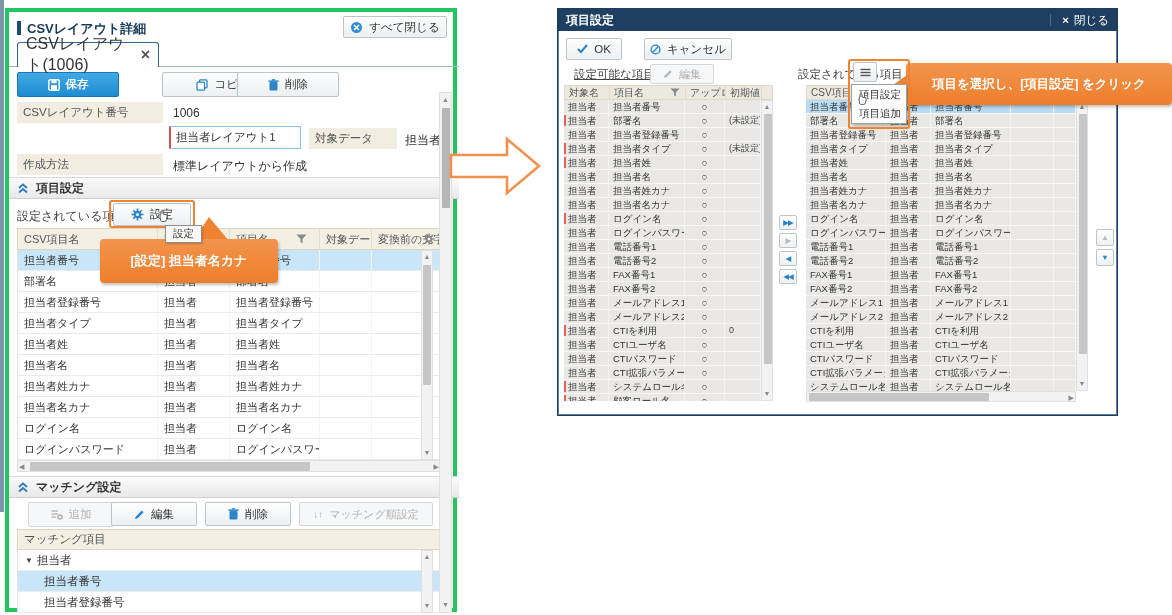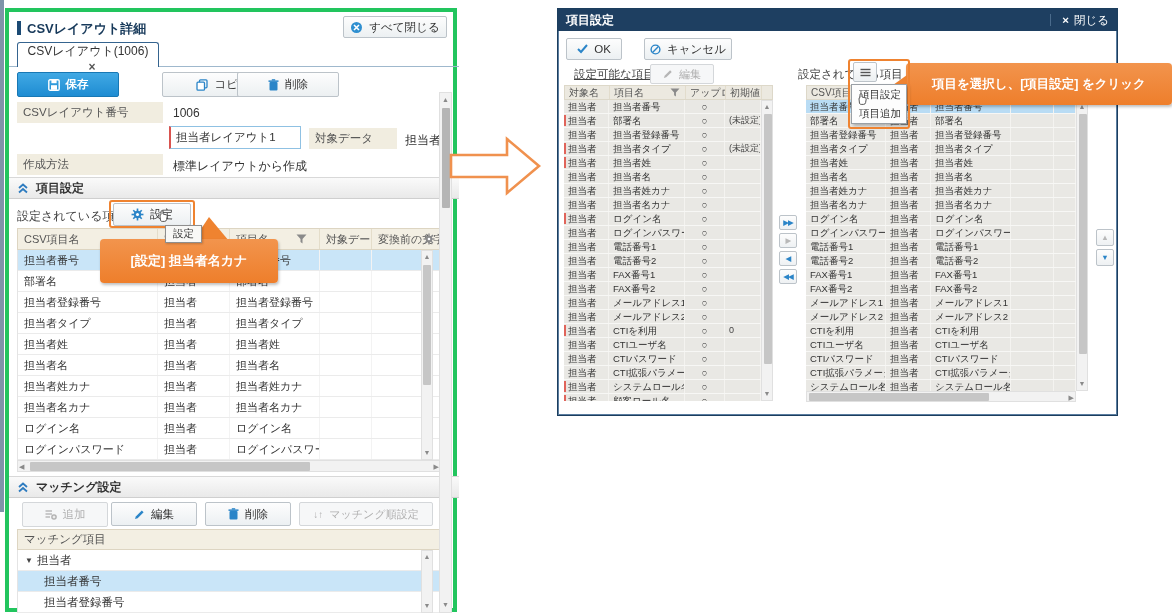--- a/index.html
+++ b/index.html
@@ -18,21 +18,21 @@
   .btn.disabled{color:#b0b0b0;background:#f6f7f8;border-color:#d4d7da;}
   .icon{display:inline-flex;align-items:center;justify-content:center;}
   
   #left-strip{left:0;top:100;width:4px;height:512px;background:#7e94a9;}
   #left-panel{left:5px;top:8px;width:452px;height:604px;border:4px solid #22c55e;background:#fff;}
   .lp-accent{left:8px;top:9px;width:4px;height:14px;background:#1b4a74;}
   .lp-title{left:18px;top:8px;font-size:13px;font-weight:bold;color:#17395a;}
   .lp-tabs{left:0;top:28px;width:450px;height:27px;border-bottom:1px solid #9fb8cd;}
   .tab{position:absolute;left:8px;top:2px;width:142px;height:25px;background:#fff;
        border:1px solid #35648f;border-bottom:none;border-radius:3px 3px 0 0;z-index:2;
-       display:flex;align-items:center;padding:0 8px;font-size:12px;color:#333;flex-direction:column;}
+       display:flex;align-items:center;padding:0 8px;font-size:16px;color:#333;}
   .tab .x{margin-left:8px;font-weight:bold;color:#555;}
   .lab{position:absolute;font-size:12px;color:#444;}
   .flabel{position:absolute;background:var(--label_bg);height:21px;line-height:21px;
           padding-left:6px;font-size:11.5px;color:#555;width:146px;}
   .fval{position:absolute;font-size:12px;color:#333;}
   .sec-bar{position:absolute;left:0;width:450px;height:22px;background:linear-gradient(#fafafa,#e9e9e9);
            border-top:1px solid #d8d8d8;border-bottom:1px solid #cfcfcf;display:flex;align-items:center;gap:7px;padding-left:8px;}
   .sec-bar .t{font-size:12px;font-weight:bold;color:#333;}
   
   .lt-head{position:absolute;left:8px;top:216px;width:424px;height:22px;display:grid;
@@ -305,21 +305,21 @@
     <div class="sec-bar" style="top:464px;">
       <span class="icon">
         <svg width="12" height="11" viewBox="0 0 12 11">
             <polyline points="2,5 6,1.5 10,5" fill="none" stroke="#2e7cc0" stroke-width="1.8"></polyline>
             <polyline points="2,9.5 6,6 10,9.5" fill="none" stroke="#2e7cc0" stroke-width="1.8"></polyline>
           </svg>
       </span>
       <span class="t">マッチング設定</span>
     </div>
 
-    <div class="btn disabled" style="left:13px;top:490px;width:86px;height:25px;">
+    <div class="btn disabled" style="left:19px;top:490px;width:86px;height:25px;">
       <span class="icon">
         <svg width="12" height="11" viewBox="0 0 12 11">
             <g stroke="#b0b0b0" stroke-width="1.3">
               <line x1="0.5" y1="2" x2="7" y2="2"></line>
               <line x1="0.5" y1="5" x2="7" y2="5"></line>
               <line x1="0.5" y1="8" x2="5" y2="8"></line>
             </g>
             <circle cx="9" cy="8" r="2.8" fill="#b0b0b0"></circle>
             <path d="M9 6.6 V9.4 M7.6 8 H10.4" stroke="#fff" stroke-width="1"></path>
           </svg>

